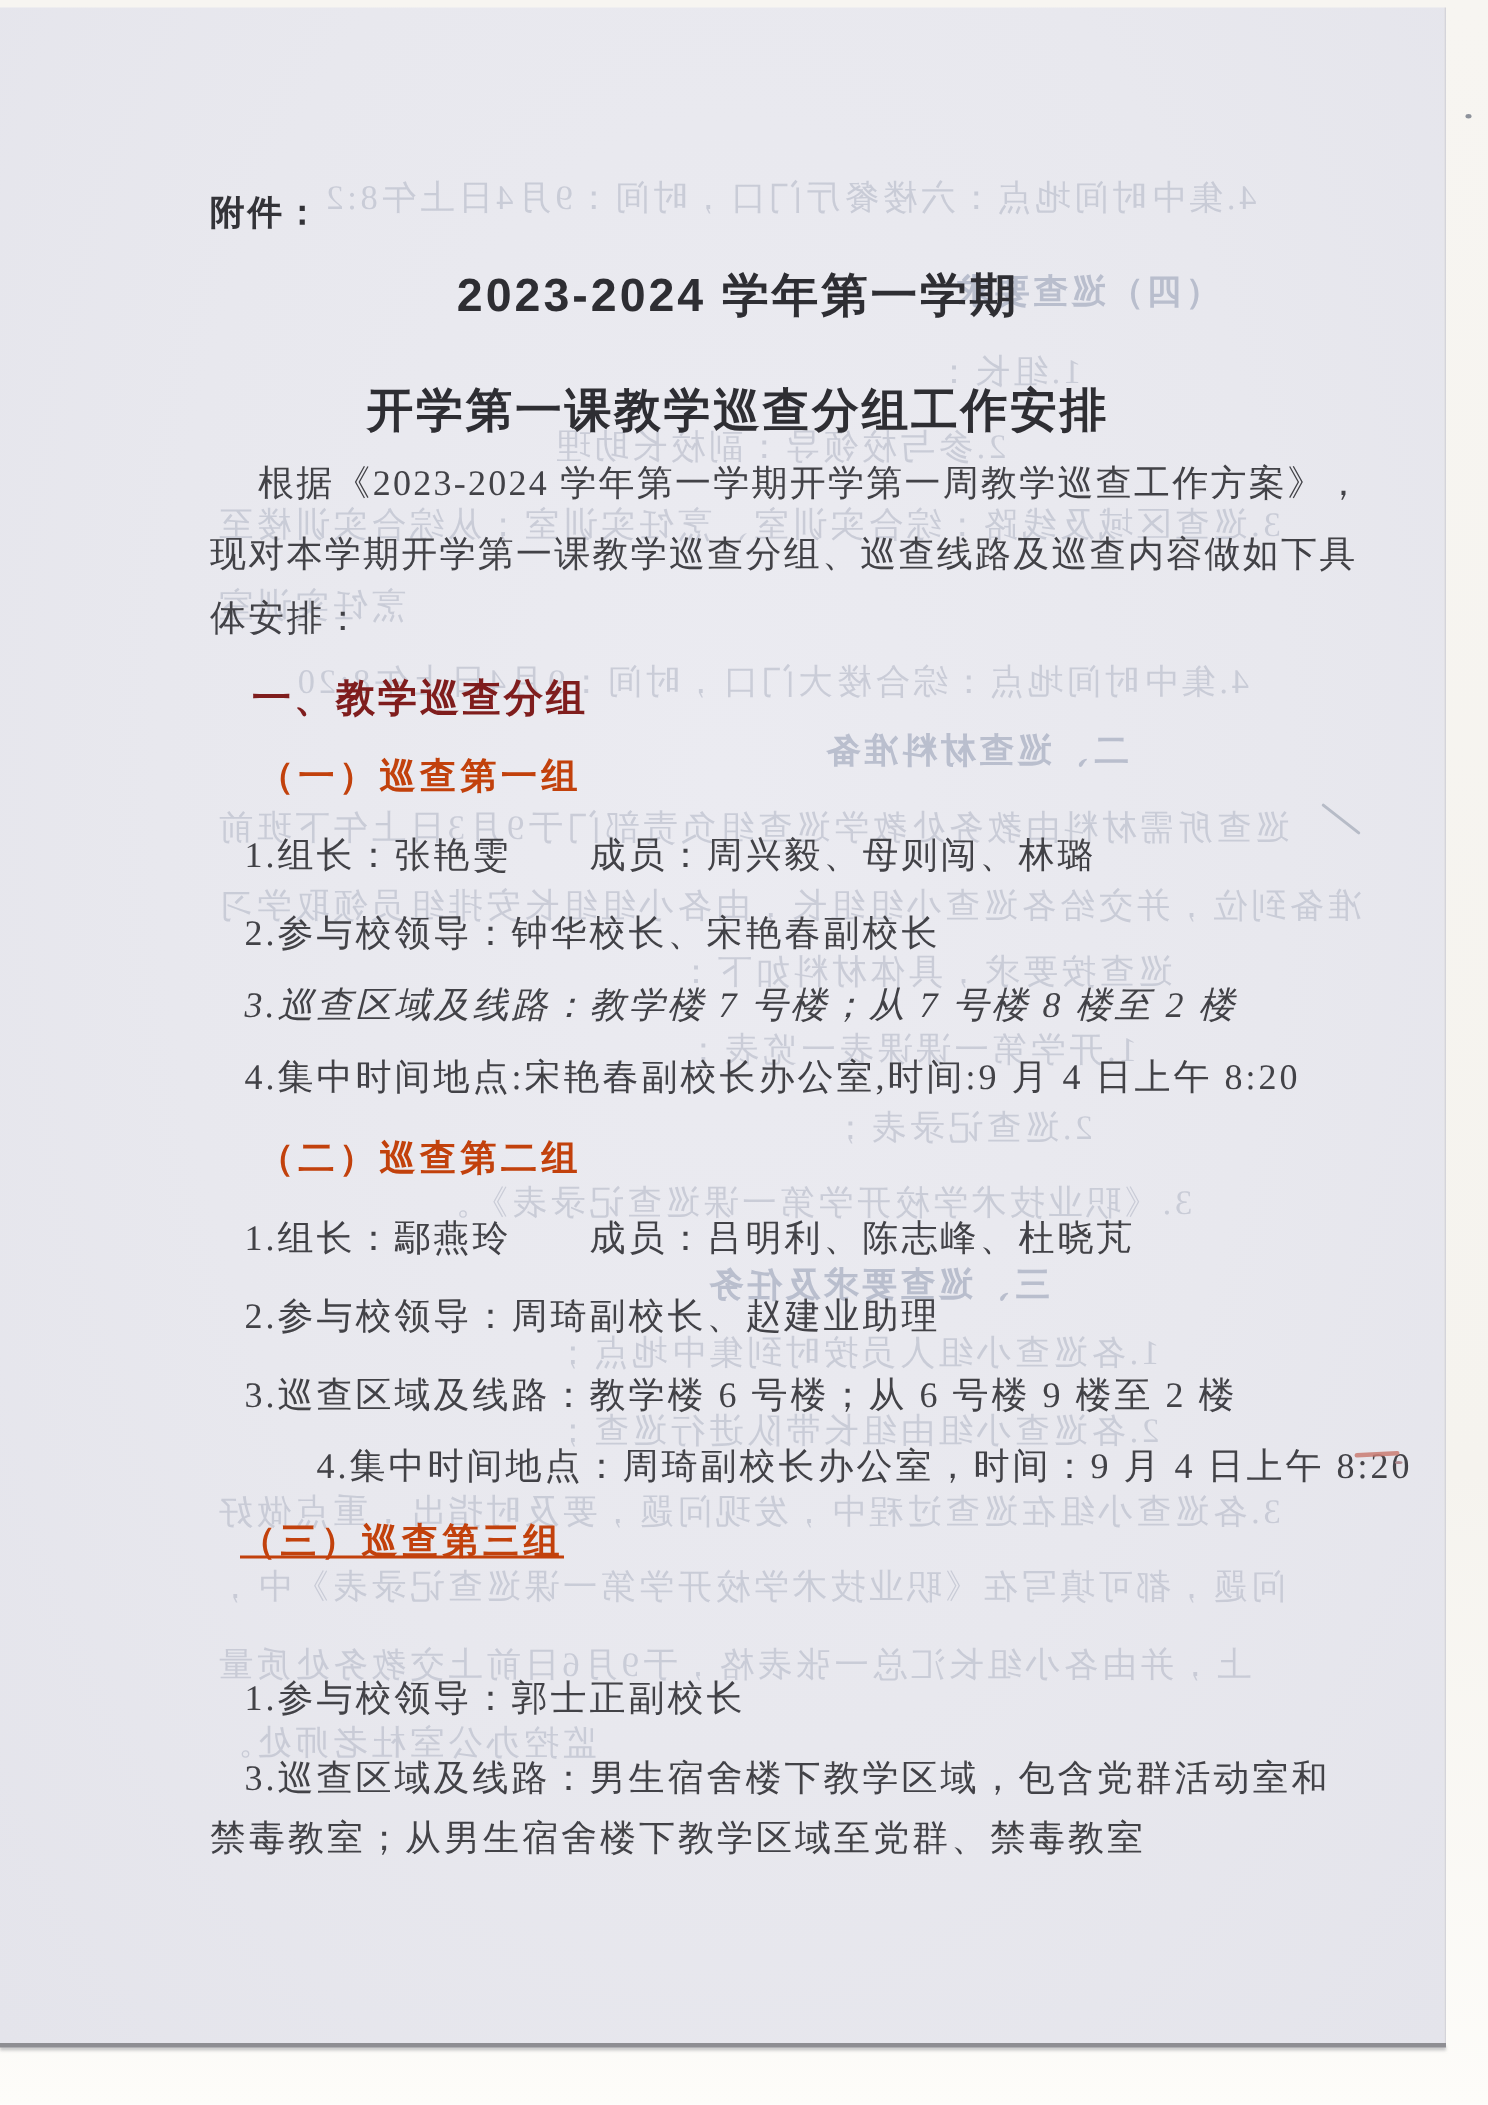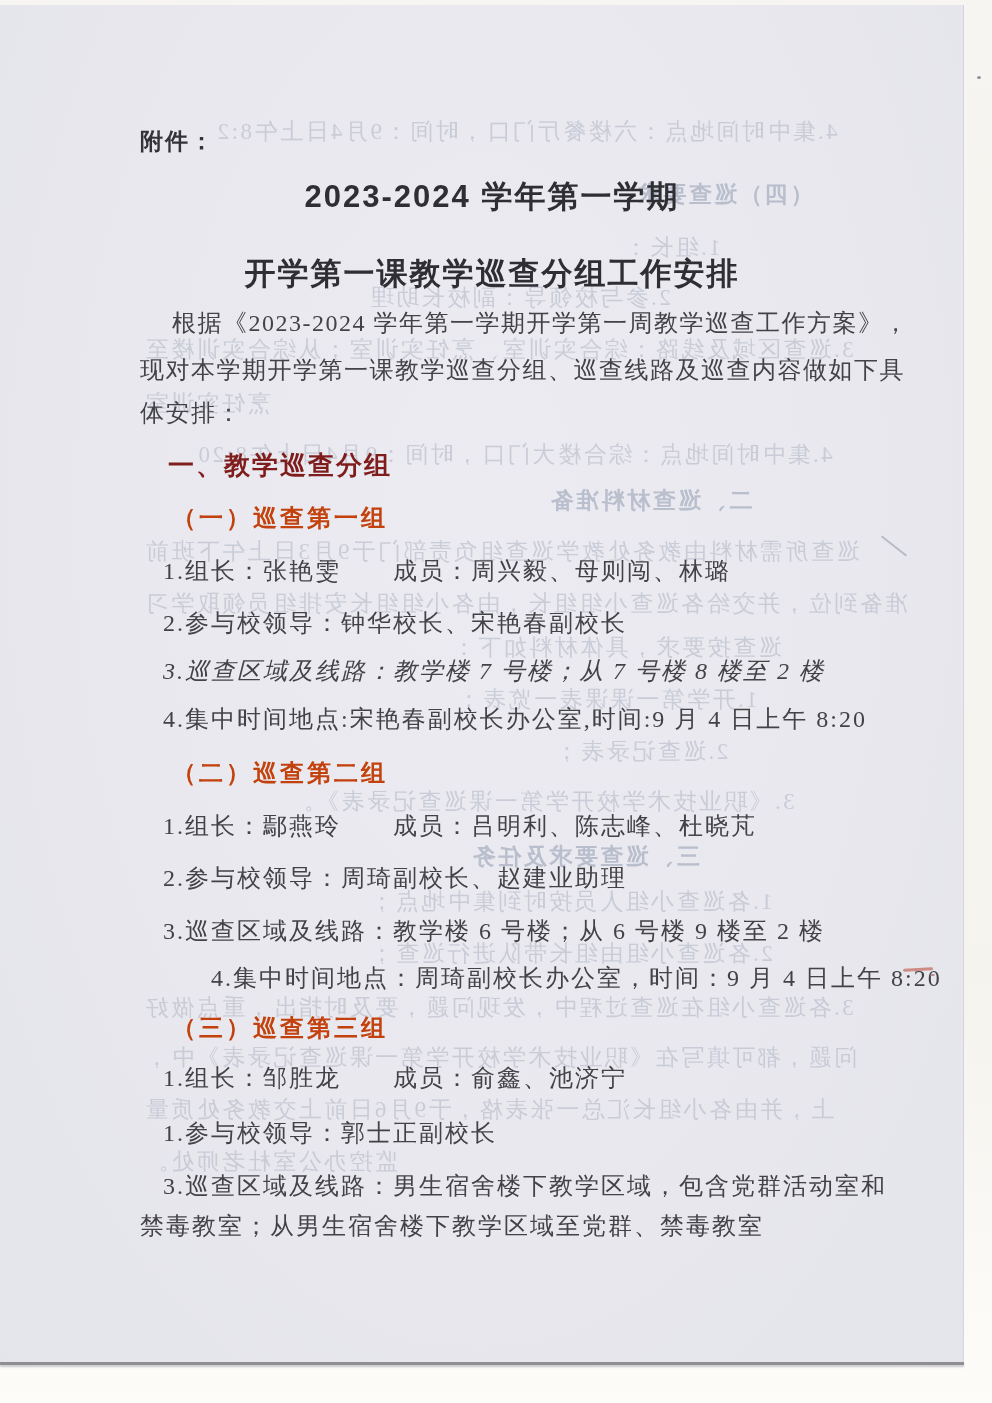--- a/index.html
+++ b/index.html
@@ -147,22 +147,21 @@
   <div class="line item" style="left:163px; top:611px;">2.参与校领导：钟华校长、宋艳春副校长</div>
   <div class="line item" style="left:163px; top:659px;font-style:italic;">3.巡查区域及线路：教学楼 7 号楼；从 7 号楼 8 楼至 2 楼</div>
   <div class="line item" style="left:163px; top:707px;">4.集中时间地点:宋艳春副校长办公室,时间:9 月 4 日上午 8:20</div>
 
   <div class="line ghead" style="left:172px; top:761px;">（二）巡查第二组</div>
   <div class="line item" style="left:163px; top:814px;">1.组长：鄢燕玲　　成员：吕明利、陈志峰、杜晓芃</div>
   <div class="line item" style="left:163px; top:866px;">2.参与校领导：周琦副校长、赵建业助理</div>
   <div class="line item" style="left:163px; top:919px;">3.巡查区域及线路：教学楼 6 号楼；从 6 号楼 9 楼至 2 楼</div>
   <div class="line item" style="left:163px; top:966px;margin-left:48px;">4.集中时间地点：周琦副校长办公室，时间：9 月 4 日上午 8:20</div>
 
-  <div class="line ghead" style="left:172px; top:1016px;">（三）巡查第三组</div>
-  <div class="line item" style="left:163px; top:1066px;">1.组长：邹胜龙　　成员：俞鑫、池济宁</div>
+  <div class="line ghead" style="left:160px; top:1016px;text-decoration:underline;">（三）巡查第三组</div>
   <div class="line item" style="left:163px; top:1121px;">1.参与校领导：郭士正副校长</div>
   <div class="line item" style="left:163px; top:1174px;">3.巡查区域及线路：男生宿舍楼下教学区域，包含党群活动室和</div>
   <div class="line item" style="left:140px; top:1214px;">禁毒教室；从男生宿舍楼下教学区域至党群、禁毒教室</div>
 
   <div class="mark" style="left:878px; top:545px; width:32px; height:2px; background:#aab0bd; transform:rotate(38deg); opacity:.8;"></div>
   <div class="mark" style="left:903px; top:968px; width:30px; height:3px; background:#c97b72; transform:rotate(-3deg); opacity:.85;"></div>
   <div class="speck" style="left:977px; top:76px; width:4px; height:3px;"></div>
   <div class="speck" style="left:930px; top:974px; width:5px; height:2px; background:#b08a90;"></div>
 
   <div class="paper-edge"></div>

